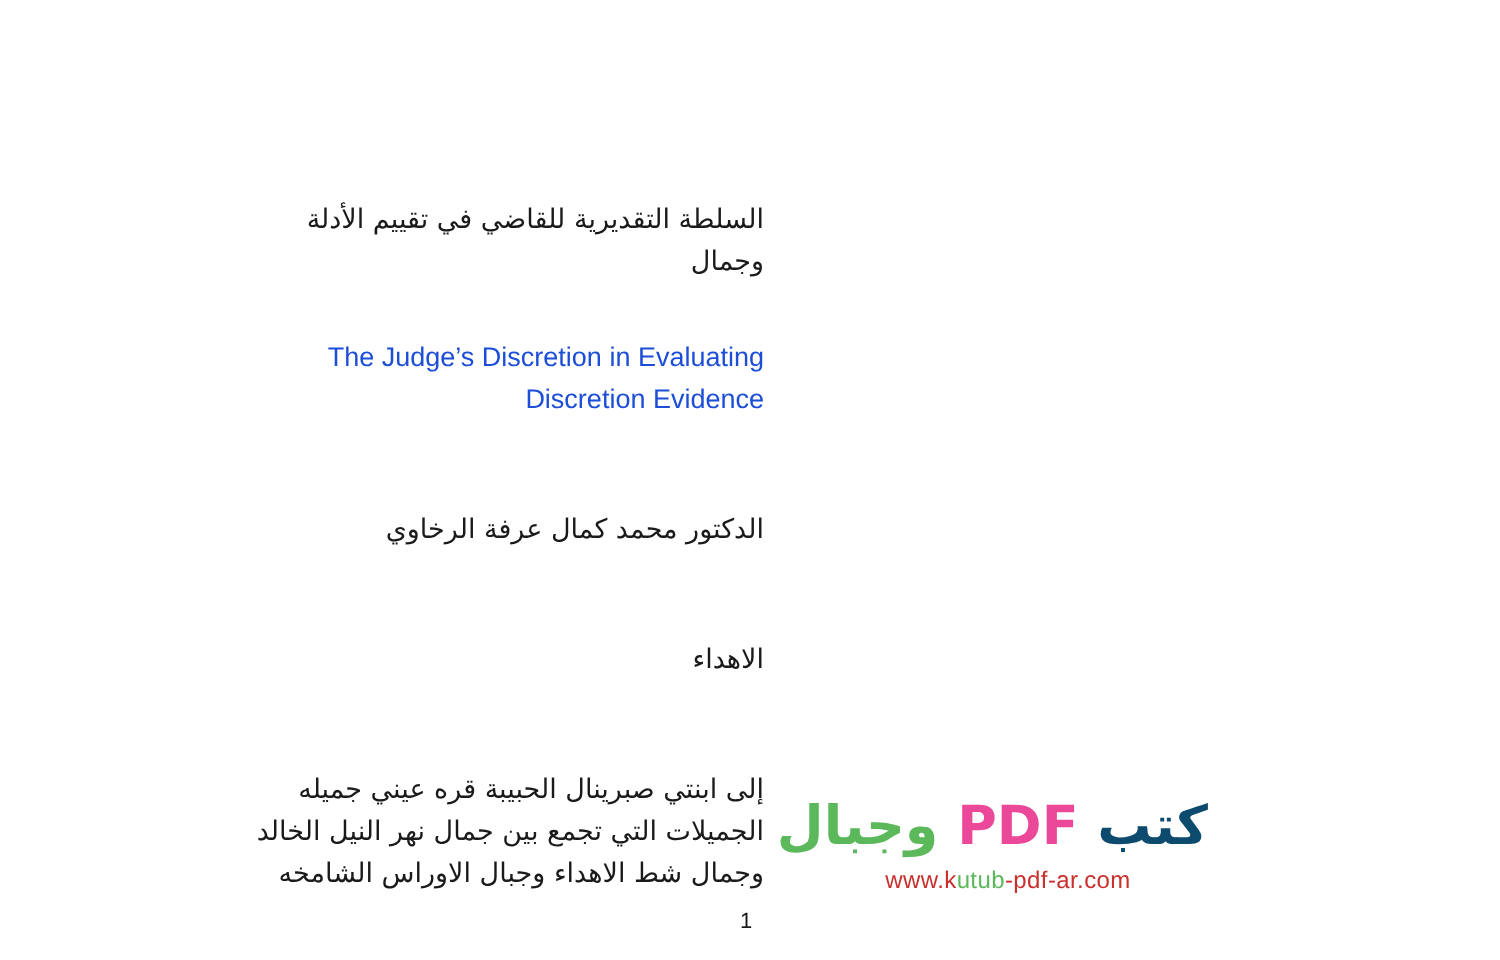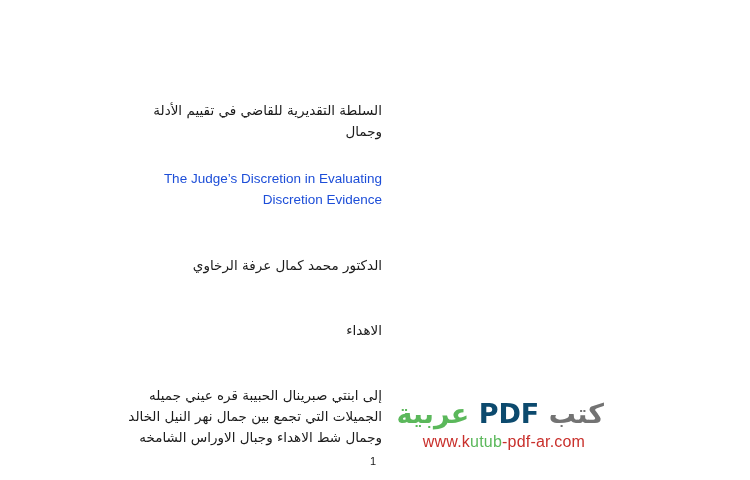--- a/index.html
+++ b/index.html
@@ -103,32 +103,32 @@
   }
   .wm-main {
     direction: rtl;
     font-family: "DejaVu Sans", sans-serif;
     font-size: 27px;
     font-weight: bold;
     letter-spacing: 0px;
     white-space: nowrap;
   }
   .wm-pdf {
-    color: #0c4a6e;
+    color: #ec4899;
   }
   .wm-kutub {
-    color: #737373;
+    color: #0c4a6e;
   }
   .wm-arabia {
     color: #5bb85b;
   }
   .wm-url {
     margin-top: 7px;
     font-family: "Liberation Sans", sans-serif;
-    font-size: 16px;
+    font-size: 12px;
     color: #c9302c;
     letter-spacing: 0.2px;
     white-space: nowrap;
   }
   .wm-url .u-green {
     color: #5bb85b;
   }
 </style>
 </head>
 <body>
@@ -158,20 +158,20 @@
     <div class="ar-line">الجميلات التي تجمع بين جمال نهر النيل الخالد</div>
     <div class="ar-line">وجمال شط الاهداء وجبال الاوراس الشامخه</div>
   </div>
 
   <div class="page-number">
     <span>1</span>
   </div>
 
   <div class="watermark">
     <div class="wm-main">
-      <span class="wm-kutub">كتب </span><span class="wm-pdf">PDF</span><span class="wm-arabia"> عربية</span>
+      <span class="wm-kutub">كتب </span><span class="wm-pdf">PDF</span><span class="wm-arabia"> وجبال</span>
     </div>
     <div class="wm-url">
       <span>www.k</span><span class="u-green">utub</span><span>-pdf-ar.com</span>
     </div>
   </div>
 
 </div>
 
 </body></html>

